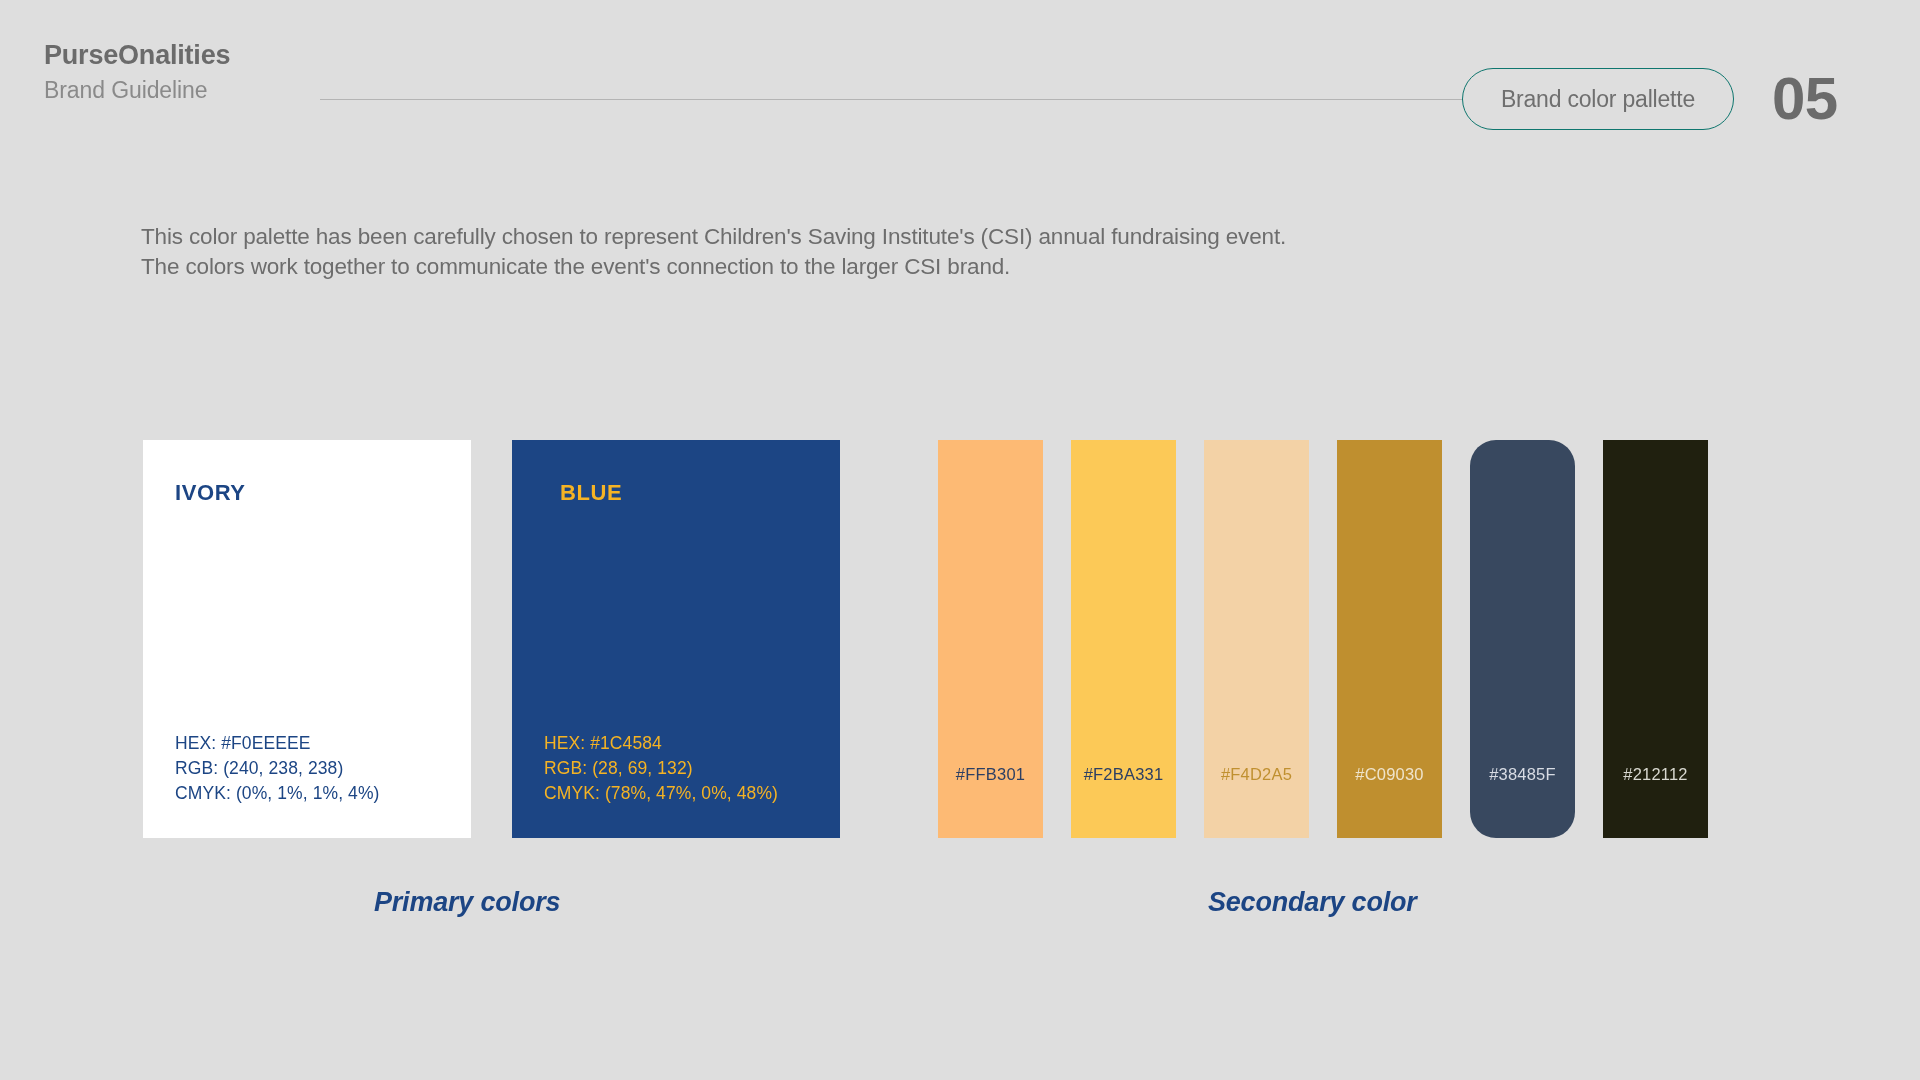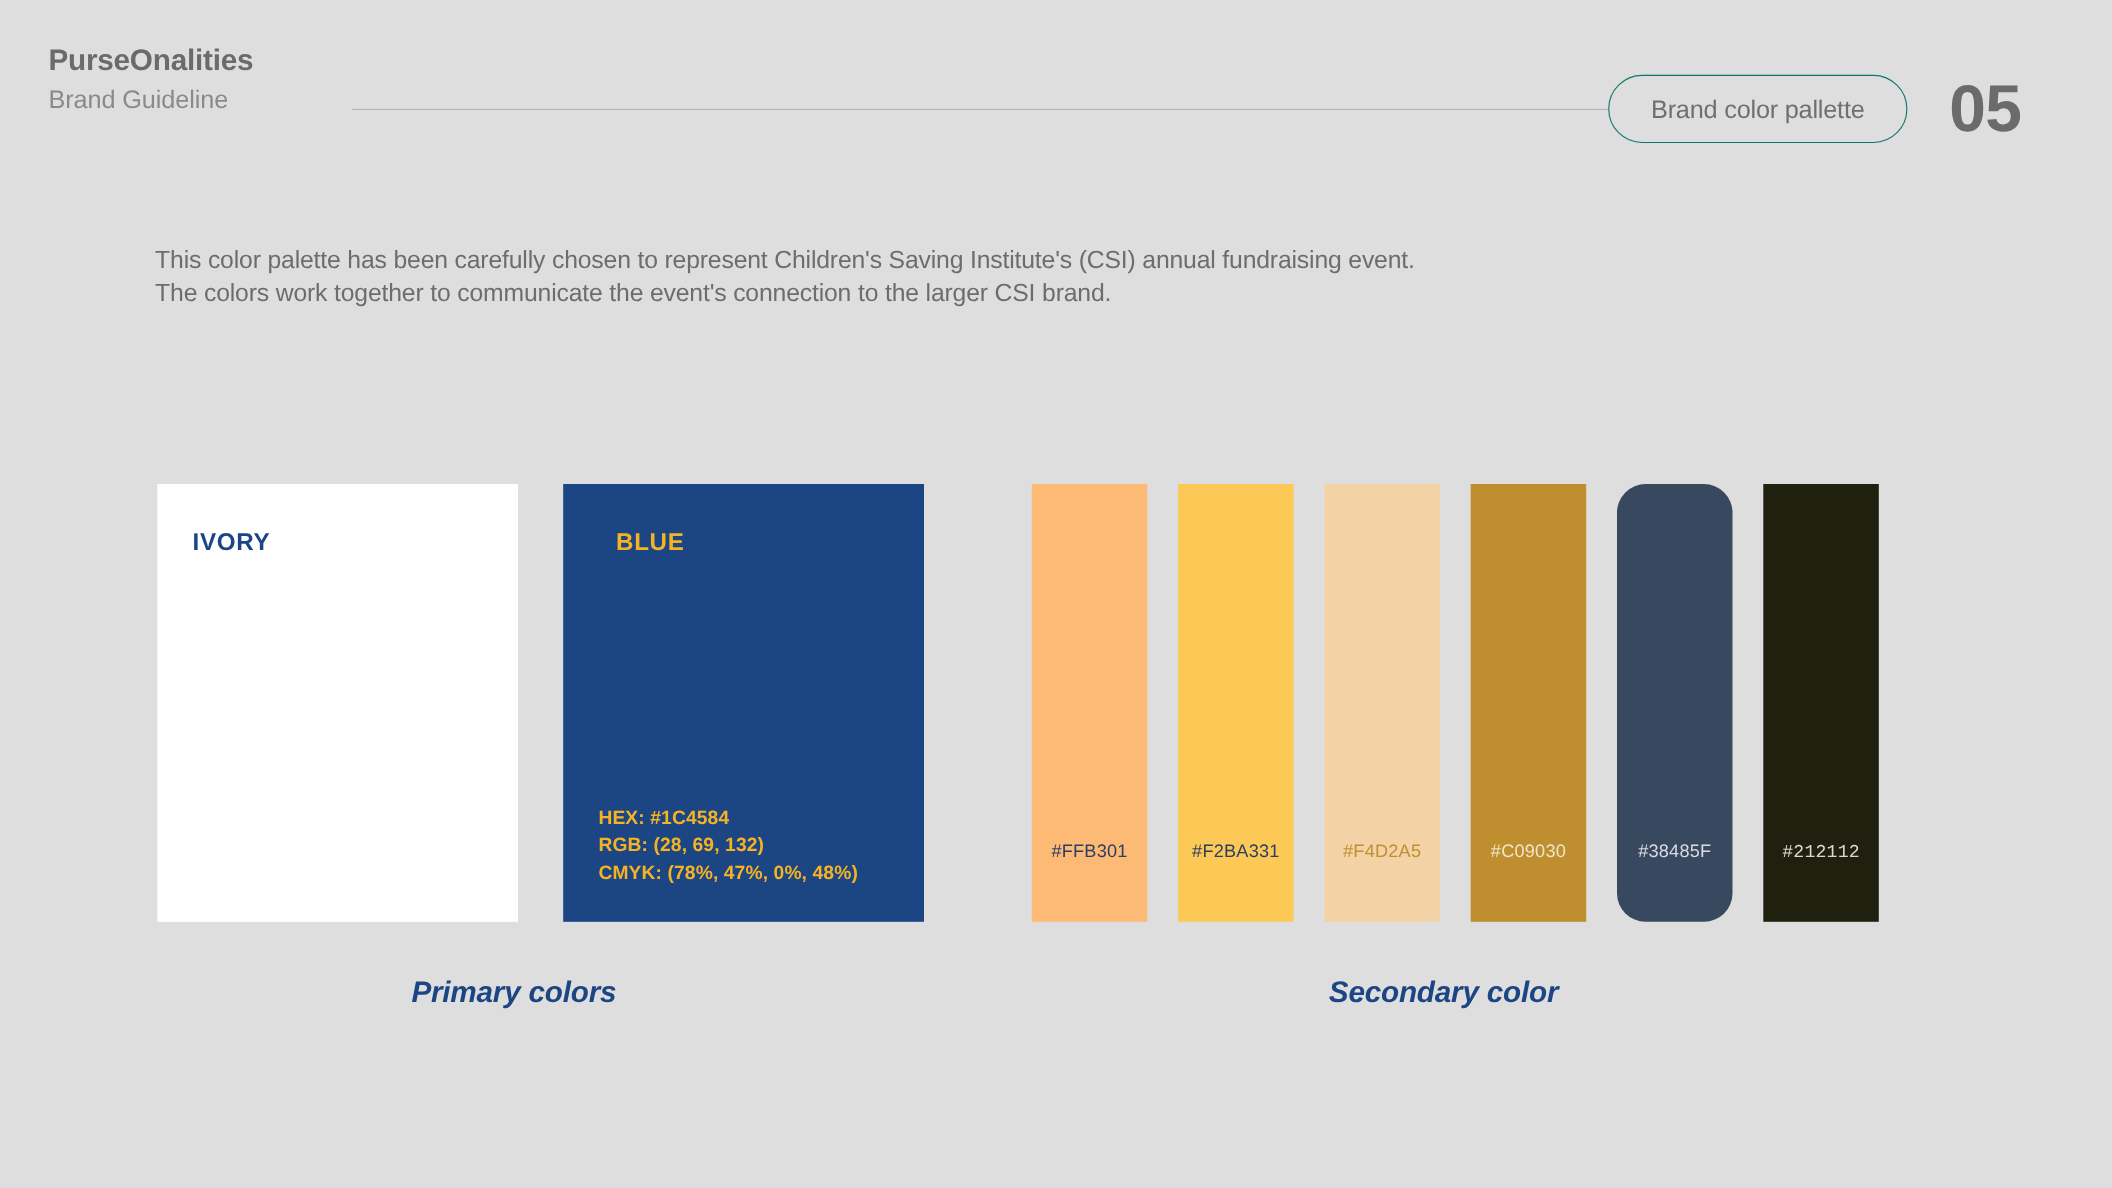--- a/index.html
+++ b/index.html
@@ -178,45 +178,48 @@
   <div class="page-number">05</div>
 </div>
 
 <div class="intro">This color palette has been carefully chosen to represent Children's Saving Institute's (CSI) annual fundraising event.
 The colors work together to communicate the event's connection to the larger CSI brand.</div>
 
 <div class="palette-area">
 
   <div class="swatch swatch-primary ivory" id="sw-ivory" style="background: rgb(255, 255, 255);">
     <div class="swatch-name" id="sw-ivory-name" style="color: rgb(28, 69, 132);">IVORY</div>
+    <div class="swatch-specs" id="sw-ivory-specs" style="color: rgb(28, 69, 132);">HEX: #F0EEEEE
+RGB: (240, 238, 238)
+CMYK: (0%, 1%, 1%, 4%)</div>
   </div>
 
   <div class="swatch swatch-primary blue" id="sw-blue" style="background: rgb(28, 69, 132);">
     <div class="swatch-name" id="sw-blue-name" style="color: rgb(245, 179, 36); margin-left: 16px;">BLUE</div>
-    <div class="swatch-specs" id="sw-blue-specs" style="color: rgb(245, 179, 36); font-weight: bold;">HEX: #1C4584
+    <div class="swatch-specs" id="sw-blue-specs" style="color: rgb(245, 179, 36);">HEX: #1C4584
 RGB: (28, 69, 132)
 CMYK: (78%, 47%, 0%, 48%)</div>
   </div>
 
   <div id="secondary-host">
       <div class="swatch swatch-secondary" style="left: 938px; background: #fdba74;">
         <div class="hexlabel" style="color: rgb(44, 63, 99);">#FFB301</div>
       </div>
       <div class="swatch swatch-secondary" style="left: 1071px; background: rgb(252, 201, 87);">
         <div class="hexlabel" style="color: rgb(44, 63, 99);">#F2BA331</div>
       </div>
       <div class="swatch swatch-secondary" style="left: 1204px; background: rgb(243, 210, 166);">
         <div class="hexlabel" style="color: rgb(192, 144, 48);">#F4D2A5</div>
       </div>
       <div class="swatch swatch-secondary" style="left: 1337px; background: rgb(191, 143, 47);">
         <div class="hexlabel" style="color: rgb(239, 228, 204);">#C09030</div>
       </div>
       <div class="swatch swatch-secondary" style="left: 1470px; background: rgb(56, 72, 95); border-radius: 26px;">
         <div class="hexlabel" style="color: rgb(216, 220, 228);">#38485F</div>
       </div>
-      <div class="swatch swatch-secondary" style="left: 1603px; background: rgb(32, 32, 15); font-family: Liberation Mono, monospace;">
+      <div class="swatch swatch-secondary" style="left: 1603px; background: rgb(32, 32, 15);">
         <div class="hexlabel" style="color: rgb(216, 216, 208);">#212112</div>
       </div>
     </div>
 
   <div class="caption caption-primary">Primary colors</div>
   <div class="caption caption-secondary">Secondary color</div>
 </div>
 
 </body></html>

